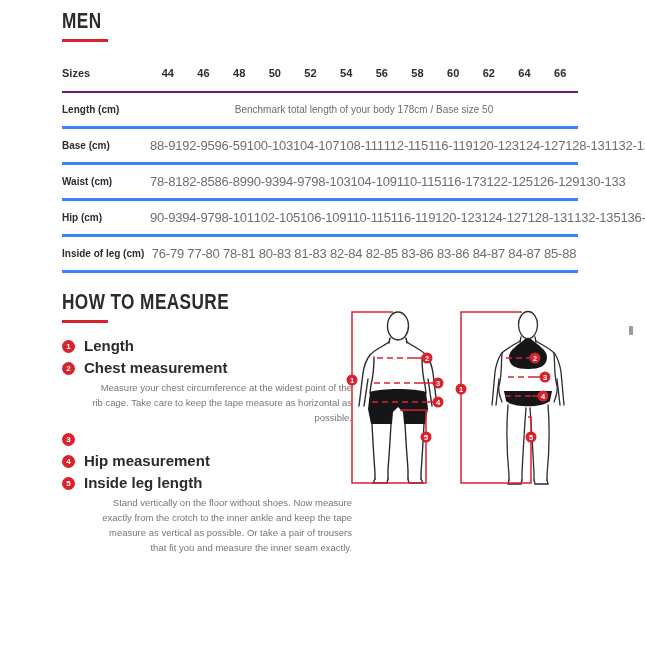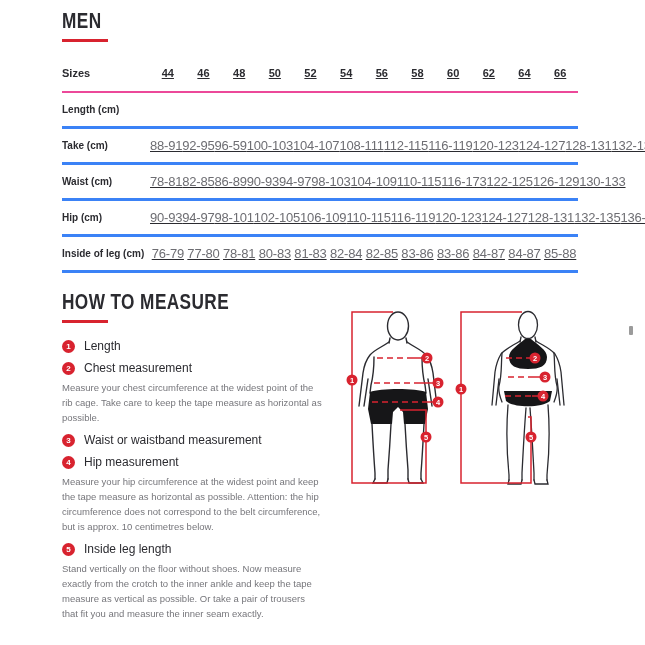--- a/index.html
+++ b/index.html
@@ -13,42 +13,43 @@
 
   .sec-title {
     margin:0; font-size:21px; font-weight:bold; letter-spacing:0.5px;
     transform:scale(0.82,1.04); transform-origin:left top; color:#2b2b30;
   }
   .red-underline { width:46px; height:3px; margin-top:7px; }
 
   
   .size-table { width:516px; margin-top:13px; }
   .trow { display:flex; align-items:center; border-bottom:3px solid #3b82f6; min-height:33px; }
-  .trow.thead { border-bottom:2px solid #ec4899; min-height:36px; }
+  .trow.thead { border-bottom:2px solid #701a75; min-height:36px; }
   .tlabel { width:88px; flex:0 0 88px; font-size:10px; font-weight:bold; color:#2b2b30; }
   .thead .tlabel { font-size:11px; }
-  .tvals { flex:1; display:grid; grid-template-columns:repeat(12,1fr);text-decoration:underline; }
+  .tvals { flex:1; display:grid; grid-template-columns:repeat(12,1fr); }
   .tcell { text-align:center; font-size:13px; color:#6d6d72; white-space:nowrap; letter-spacing:-0.2px; }
   .thead .tcell { font-size:11px; font-weight:bold; color:#2b2b30; letter-spacing:0; }
   .benchmark { flex:1; text-align:center; font-size:10px; color:#6d6d72; }
 
   
   .htm-title { margin-top:16px; }
   .instructions { margin-top:16px; width:290px; }
   .instruction { margin-bottom:8px; }
   .instruction-head { display:flex; align-items:center; }
   .num-badge {
     width:13px; height:13px; border-radius:50%; flex:0 0 13px;
     color:#fff; font-size:8px; font-weight:bold;
     display:flex; align-items:center; justify-content:center; margin-right:9px;
   }
-  .instruction-title { font-size:12px; font-weight:normal; color:#2b2b30; line-height:14px; }
+  .instruction-title { font-size:15px; font-weight:bold; color:#2b2b30; line-height:14px; }
   .instruction-body {
     margin:5px 0 0 0; font-size:9.5px; color:#76767b; line-height:15px;
     white-space:pre-line;
+    text-align:right;
   }
   .instruction-body:empty { display:none; }
 
   .diagram { position:absolute; left:330px; top:295px; }
   .scroll-thumb { position:absolute; left:629px; top:326px; width:4px; height:9px; background:#9b9b9b; border-radius:1px; }
 </style>
 </head>
 <body>
 
 <div class="page">
@@ -72,24 +73,25 @@
             <span class="tcell">58</span>
             <span class="tcell">60</span>
             <span class="tcell">62</span>
             <span class="tcell">64</span>
             <span class="tcell">66</span>
           </div>
       </div>
 
       <div class="trow">
         <span class="tlabel">Length (cm)</span>
-      </div>
-
-      <div class="trow">
-        <span class="tlabel">Take (cm)</span>
+        <span class="benchmark">Benchmark total length of your body 178cm / Base size 50</span>
+      </div>
+
+      <div class="trow">
+        <span class="tlabel">Base (cm)</span>
         <div class="tvals">
 
         <span class="tcell">88-91</span>
             <span class="tcell">92-95</span>
             <span class="tcell">96-59</span>
             <span class="tcell">100-103</span>
             <span class="tcell">104-107</span>
             <span class="tcell">108-111</span>
             <span class="tcell">112-115</span>
             <span class="tcell">116-119</span>
@@ -177,33 +179,28 @@
             <span class="instruction-title">Chest measurement</span>
           </div>
           <p class="instruction-body">Measure your chest circumference at the widest point of the
 rib cage. Take care to keep the tape measure as horizontal as
 possible.</p>
         </div>
 
         <div class="instruction">
           <div class="instruction-head">
             <span class="num-badge" style="background:#d8232f">3</span>
-            <span class="instruction-title">Waist or waistband measurement</span>
           </div>
         </div>
 
         <div class="instruction">
           <div class="instruction-head">
             <span class="num-badge" style="background:#d8232f">4</span>
             <span class="instruction-title">Hip measurement</span>
           </div>
-          <p class="instruction-body">Measure your hip circumference at the widest point and keep
-the tape measure as horizontal as possible. Attention: the hip
-circumference does not correspond to the belt circumference,
-but is approx. 10 centimetres below.</p>
         </div>
 
         <div class="instruction">
           <div class="instruction-head">
             <span class="num-badge" style="background:#d8232f">5</span>
             <span class="instruction-title">Inside leg length</span>
           </div>
           <p class="instruction-body">Stand vertically on the floor without shoes. Now measure
 exactly from the crotch to the inner ankle and keep the tape
 measure as vertical as possible. Or take a pair of trousers

